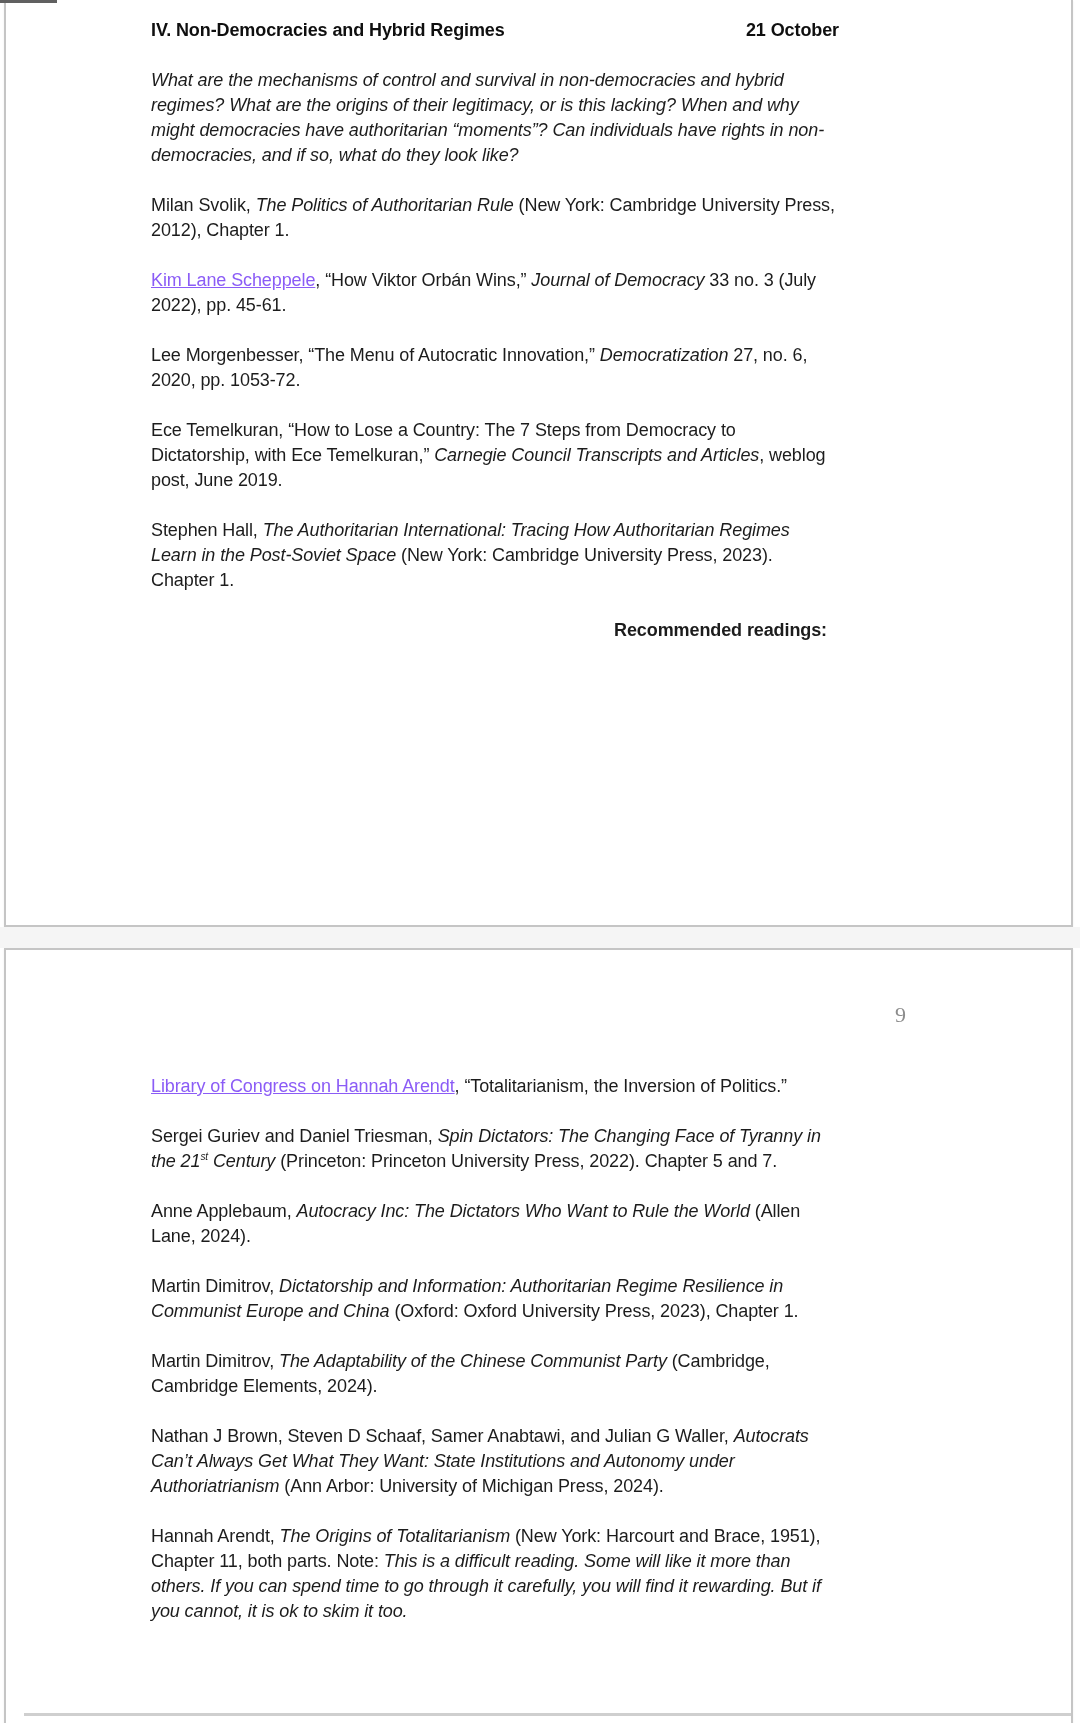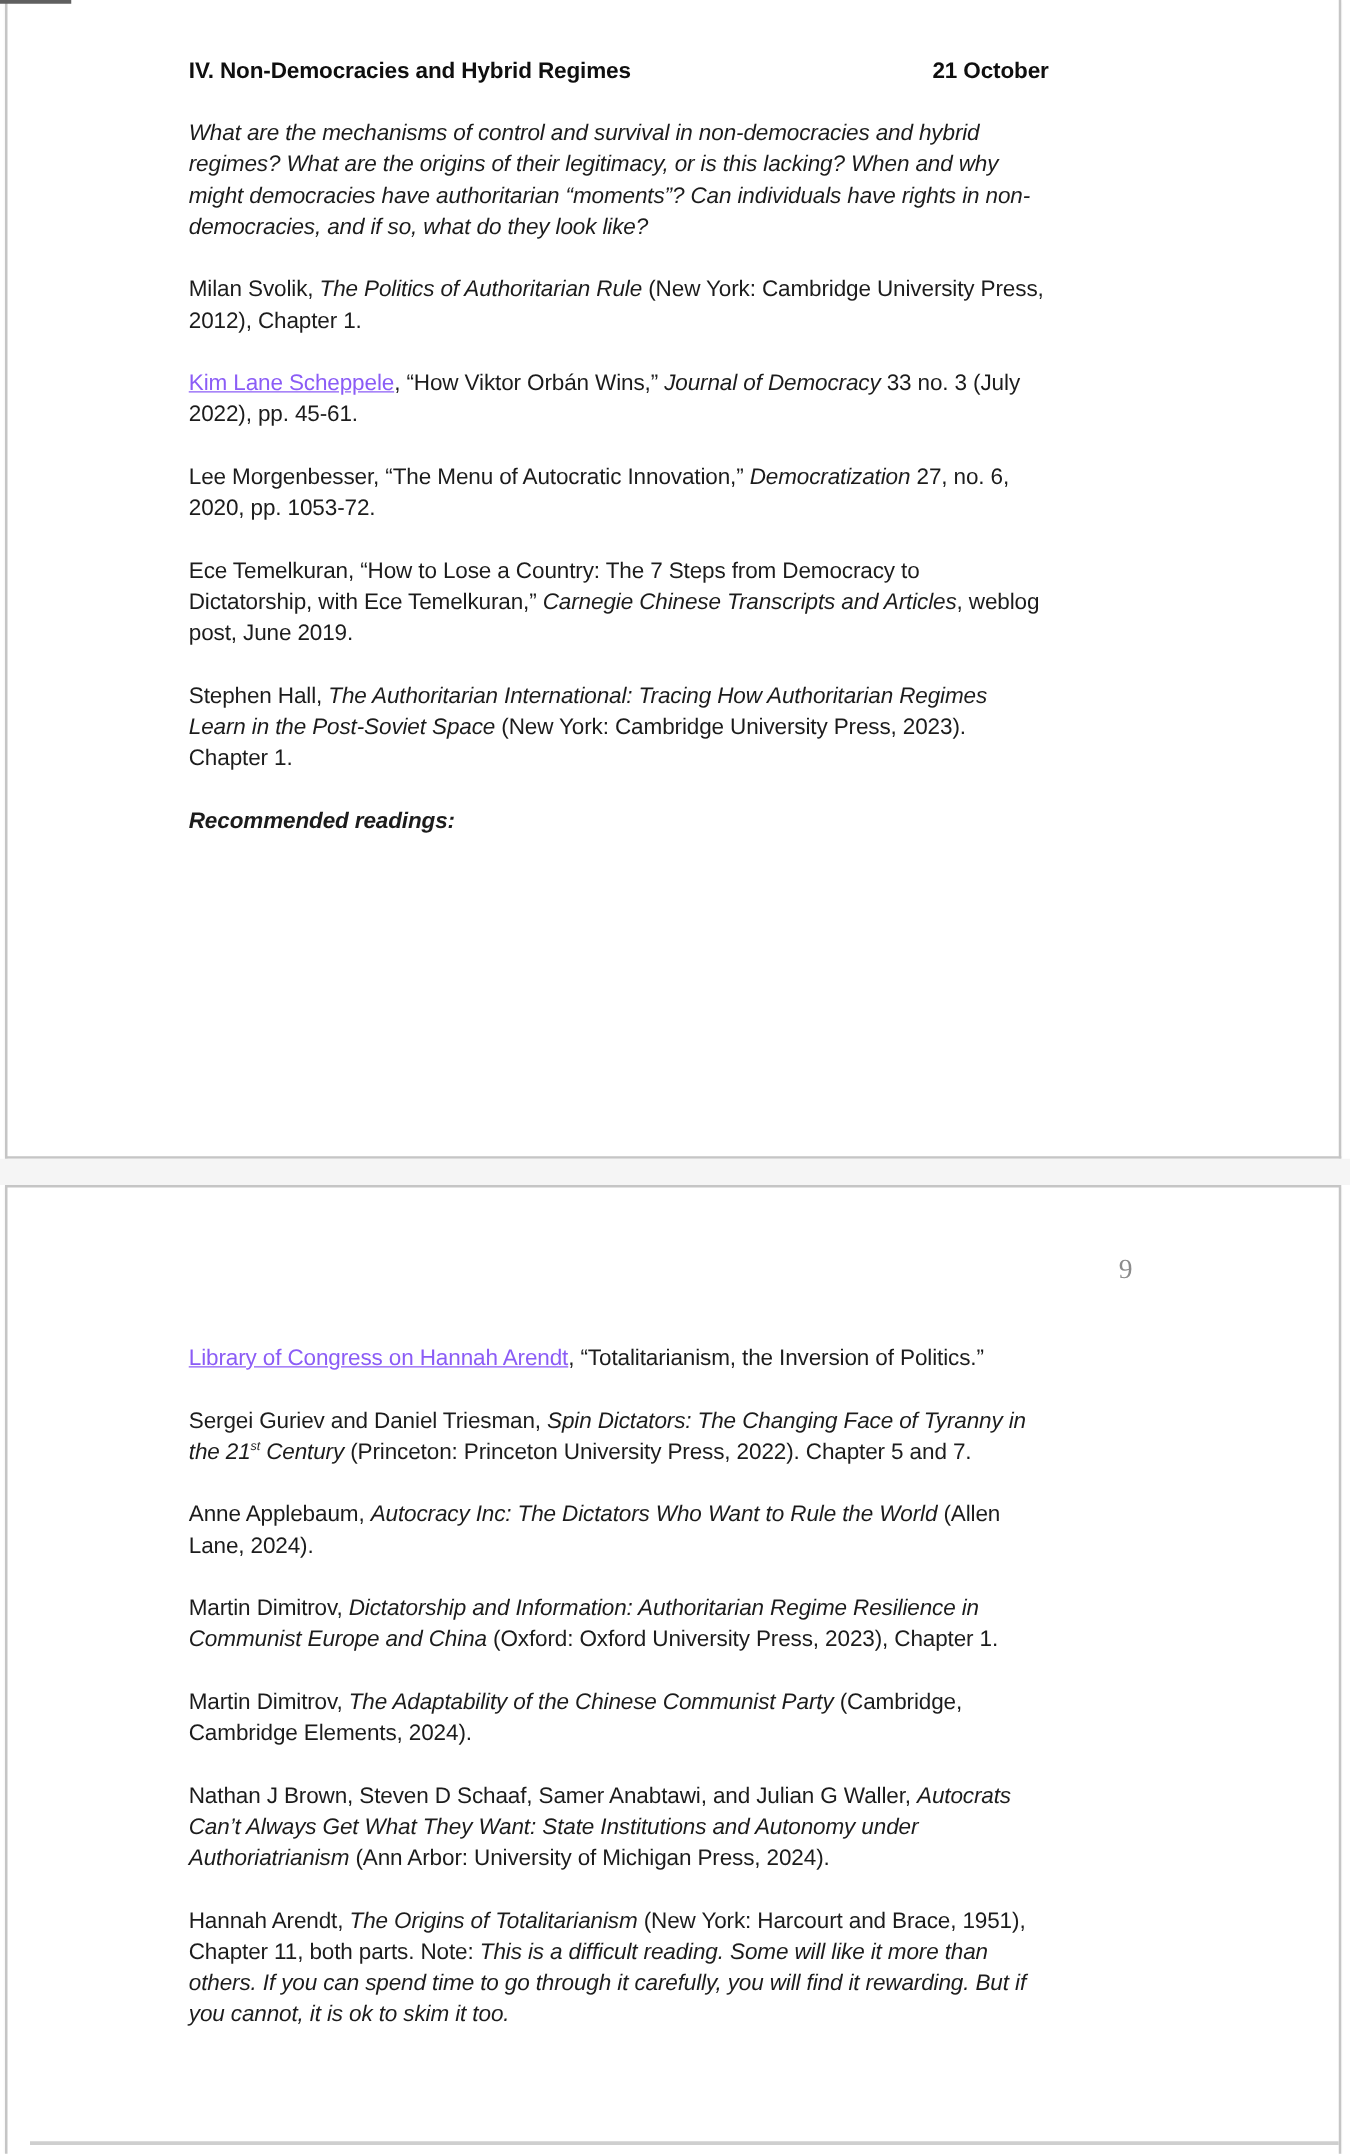--- a/index.html
+++ b/index.html
@@ -28,38 +28,38 @@
     position: absolute; top: 927px; left: 0;
     width: 1080px; height: 21px; background: #f5f5f5; z-index: 2;
   }
   .page-2 { top: 948px; height: 800px; }
 
   .content {
     margin-left: 145px; margin-top: 0; width: 688px;
     font-size: 18px; line-height: 25px;
     color: #1c1c1c; letter-spacing: -0.1px;
   }
-  .page-1 .content { padding-top: 44px; }
+  .page-1 .content { padding-top: 18px; }
 
   .sec-header {
     display: flex; justify-content: space-between;
     font-weight: bold; color: #0f0f0f;
     margin-bottom: 25px;
   }
   .intro {
     font-style: italic; margin: 0 0 25px 0;
   }
   p.reading { margin: 0 0 25px 0; }
   .it { font-style: italic; }
   .sup { font-size: 10px; vertical-align: super; line-height: 0; }
   a.link {
     color: #8b5cf6; text-decoration: underline; cursor: pointer;
   }
   .recommended {
-    font-weight: bold; font-style: italic; margin: 0;
+    font-weight: bold; margin: 12px; text-align: right;
   }
 
   .pagenum {
     font-family: "Liberation Serif", "DejaVu Serif", serif;
     font-size: 22px; color: #8c8c8c;
     text-align: right; padding: 52px 165px 0 0;
     margin-bottom: 46px;
   }
   .bottom-divider {
     position: absolute; top: 763px; left: 18px; right: 0;
@@ -77,21 +77,21 @@
     <div class="content">
       <header class="sec-header">
         <div>IV. Non-Democracies and Hybrid Regimes</div>
         <div>21 October</div>
       </header>
       <p class="intro">What are the mechanisms of control and survival in non-democracies and hybrid regimes? What are the origins of their legitimacy, or is this lacking? When and why might democracies have authoritarian “moments”? Can individuals have rights in non-democracies, and if so, what do they look like?</p>
       <div>
           <p class="reading"><span>Milan Svolik, </span><span class="it">The Politics of Authoritarian Rule</span><span> (New York: Cambridge University Press, 2012), Chapter 1.</span></p>
           <p class="reading"><a class="link" href="#">Kim Lane Scheppele</a><span>, “How Viktor Orbán Wins,” </span><span class="it">Journal of Democracy</span><span> 33 no. 3 (July 2022), pp. 45-61.</span></p>
           <p class="reading"><span>Lee Morgenbesser, “The Menu of Autocratic Innovation,” </span><span class="it">Democratization</span><span> 27, no. 6, 2020, pp. 1053-72.</span></p>
-          <p class="reading"><span>Ece Temelkuran, “How to Lose a Country: The 7 Steps from Democracy to Dictatorship, with Ece Temelkuran,” </span><span class="it">Carnegie Chinese Transcripts and Articles</span><span>, weblog post, June 2019.</span></p>
+          <p class="reading"><span>Ece Temelkuran, “How to Lose a Country: The 7 Steps from Democracy to Dictatorship, with Ece Temelkuran,” </span><span class="it">Carnegie Council Transcripts and Articles</span><span>, weblog post, June 2019.</span></p>
           <p class="reading"><span>Stephen Hall, </span><span class="it">The Authoritarian International: Tracing How Authoritarian Regimes Learn in the Post-Soviet Space</span><span> (New York: Cambridge University Press, 2023). Chapter 1.</span></p>
         </div>
       <p class="recommended">Recommended readings:</p>
     </div>
   </section>
 
   <div class="page-gap"></div>
 
   <section class="page page-2">
     <div class="pagenum">9</div>

